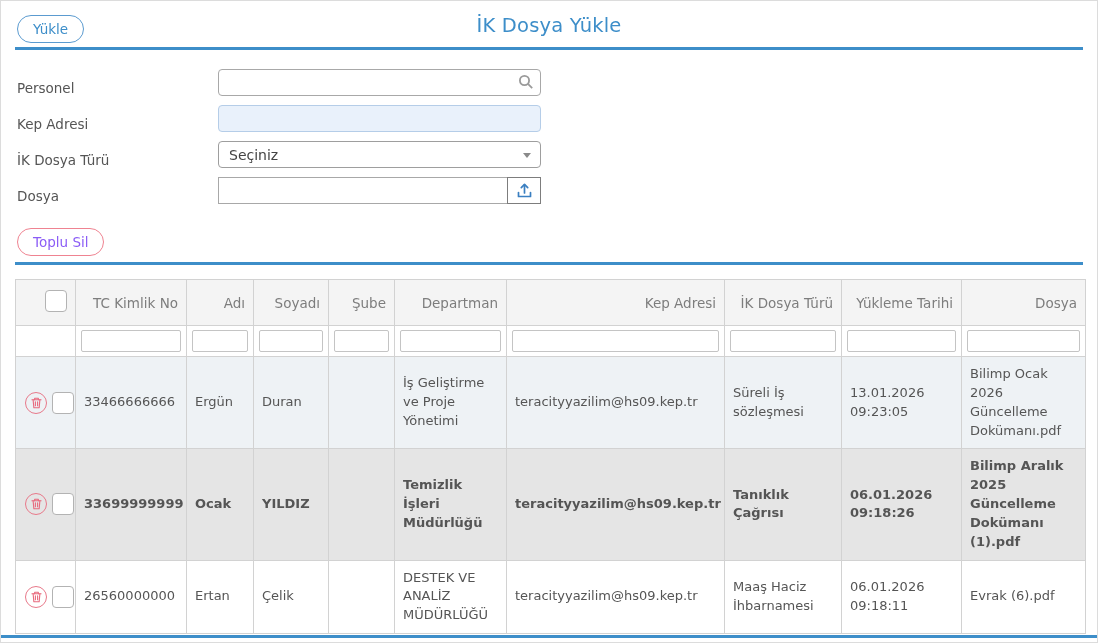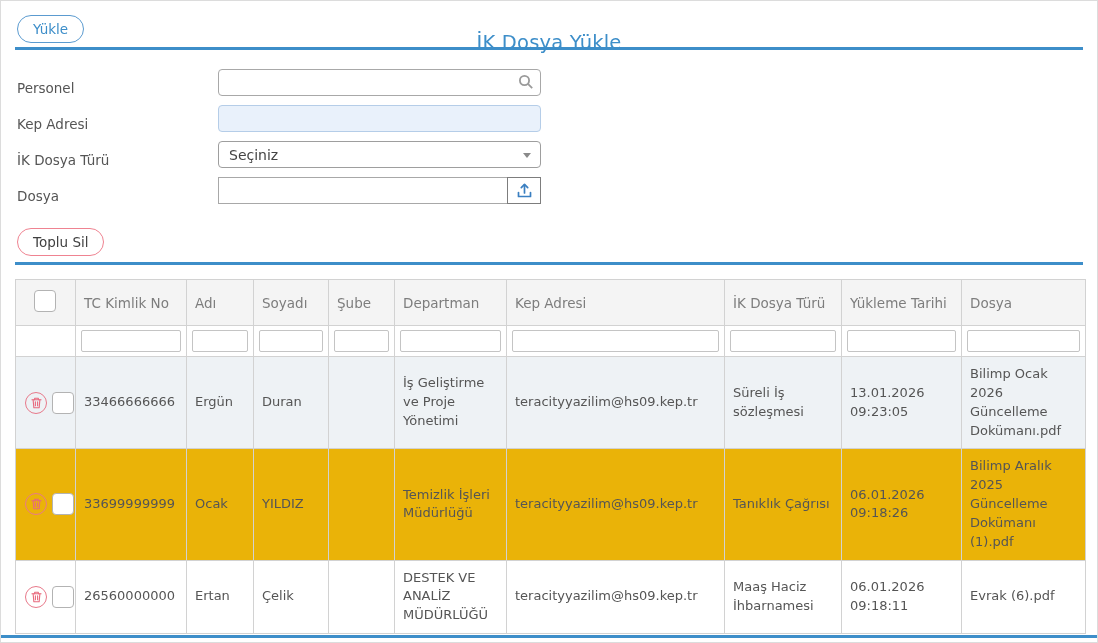--- a/index.html
+++ b/index.html
@@ -8,37 +8,37 @@
 
   .page {
     position: relative;
     width: 1098px; height: 643px;
     background: #fff;
     border: 1px solid #dcdcdc;
     overflow: hidden;
   }
 
   
-  .section-header { position: relative; height: 46px; padding-top: 30px; }
+  .section-header { position: relative; height: 46px; padding-top: 13px; }
   .section-header.second { height: 44px; padding-top: 10px; margin-top: 14px; }
   .header-buttons { position: absolute; left: 16px; top: 14px; display: flex; gap: 10px; }
   .section-header.second .header-buttons { top: 10px; }
   .pill-btn {
     display: inline-block;
     background: #fff;
     border: 1px solid #5b9bd0;
     color: #3d8ec9;
     border-radius: 14px;
     padding: 5px 15px;
     font-size: 13.5px;
     font-family: inherit;
     cursor: pointer;
     line-height: 1.2;
   }
-  .pill-btn.danger { border-color: #ef8391; color: #404040; }
+  .pill-btn.danger { border-color: #ef8391; color: #8b5cf6; }
   .section-title {
     text-align: center;
     color: #3d8ec9;
     font-size: 19.5px;
     font-weight: normal;
     letter-spacing: 0.2px;
   }
   .blue-line { height: 3px; background: #3d8ec9; margin: 0 14px; }
 
   
@@ -109,36 +109,36 @@
   table.grid th, table.grid td {
     border: 1px solid #d2d2d2;
     vertical-align: middle;
     overflow: hidden;
   }
   tr.head-row th {
     background: #f4f4f4;
     color: #7d7d7d;
     font-weight: normal;
     font-size: 13.5px;
-    text-align: left;
+    text-align: right;
     padding: 10px 8px;
     height: 42px;
   }
   tr.filter-row td { background: #fff; padding: 4px 5px; height: 31px; }
   .filter-input {
     width: 100%; height: 22px;
     border: 1px solid #c4c4c4;
     border-radius: 2px;
     background: #fff;
     font-family: inherit; font-size: 12.5px;
     padding: 0 4px; outline: none;
   }
   tr.data-row td { padding: 8px 8px; line-height: 1.45; }
   tr.data-row.tint-a td { background: #eef2f5; }
-  tr.data-row.tint-b td { background: #eab308; }
+  tr.data-row.tint-b td { background: #e5e5e5; font-weight: bold; }
   tr.data-row.plain td { background: #ffffff; }
   tr.row-h-90 { height: 90px; }
   tr.row-h-100 { height: 100px; }
   tr.row-h-65 { height: 65px; }
 
   .action-cell { display: flex; align-items: center; gap: 5px; padding-left: 1px; }
   .trash-btn {
     width: 22px; height: 22px; flex: 0 0 22px;
     border: 1.4px solid #e8798a;
     border-radius: 50%;

